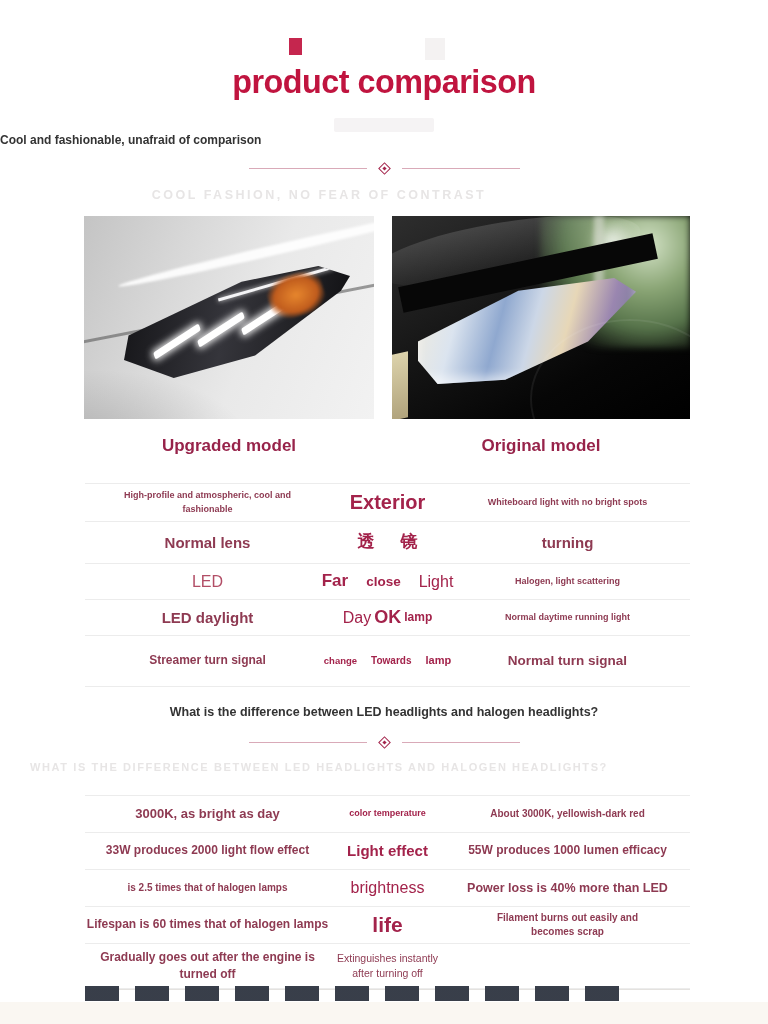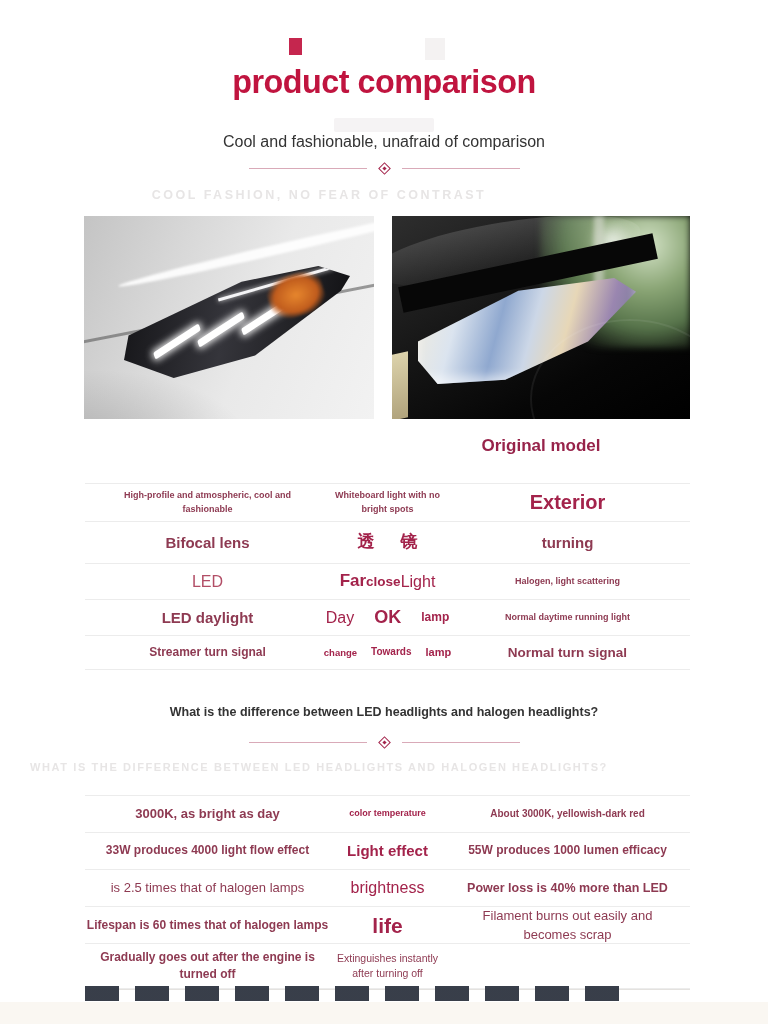--- a/index.html
+++ b/index.html
@@ -10,21 +10,21 @@
   *{margin:0;padding:0;box-sizing:border-box;}
   body{background:#ffffff;font-family:"Liberation Sans","DejaVu Sans",sans-serif;}
   .page{position:relative;width:768px;height:1024px;margin:0 auto;background:#fff;overflow:hidden;}
 
   
   .accent-square{position:absolute;left:289px;top:38px;width:13px;height:17px;background:var(--accent);opacity:.92;}
   .ghost-block{position:absolute;left:425px;top:38px;width:20px;height:22px;background:#f4f2f2;}
   .title{position:absolute;left:0;top:62px;width:768px;text-align:center;font-size:34px;font-weight:700;
          color:var(--accent);transform:scaleX(.95);letter-spacing:-.5px;}
   .ghost-under-title{position:absolute;left:334px;top:118px;width:100px;height:14px;background:#f5f3f4;border-radius:2px;}
-  .subtitle{position:absolute;left:0;top:133px;width:768px;text-align:center;font-size:16px;font-weight:400;color:var(--dark-text);}
+  .subtitle{position:absolute;left:0;top:133px;width:768px;text-align:left;font-size:12px;font-weight:700;color:var(--dark-text);}
 
   .divider{position:absolute;left:0;width:768px;display:flex;align-items:center;justify-content:center;gap:13px;}
   .divider .line{width:118px;height:1px;background:var(--divider-line);}
   .diamond{width:9px;height:9px;border:1.5px solid var(--mid-crimson);transform:rotate(45deg);
            display:flex;align-items:center;justify-content:center;background:#fff;}
   .diamond i{display:block;width:3.5px;height:3.5px;background:var(--mid-crimson);}
   .divider-1{top:164px;} .divider-2{top:738px;}
 
   .ghost-caps{position:absolute;left:0;width:638px;text-align:center;font-weight:700;color:var(--ghost);}
   .ghost-caps-1{top:188px;font-size:12.5px;letter-spacing:2.5px;}
@@ -73,26 +73,26 @@
           border:2px solid rgba(255,255,255,.07);}
 
   .model-label{position:absolute;top:436px;font-size:17px;font-weight:700;color:var(--maroon);text-align:center;}
   .model-label-left{left:84px;width:290px;} .model-label-right{left:392px;width:298px;}
 
   
   .ctable{position:absolute;left:85px;width:605px;}
   .ctable-1{top:483px;} .ctable-2{top:795px;}
   .trow{display:grid;grid-template-columns:245px 115px 245px;border-top:1px solid var(--row-line);}
   .trow:last-child{border-bottom:1px solid var(--row-line);}
-  .h38{height:38px}.h42{height:42px}.h36{height:36px}.h41{height:35px}.h37{height:37px}.h46{height:46px}
+  .h38{height:38px}.h42{height:42px}.h36{height:36px}.h41{height:52px}.h37{height:37px}.h46{height:46px}
   .cell{display:flex;align-items:center;justify-content:center;text-align:center;line-height:1.45;color:var(--cell-maroon);}
   .mid{color:var(--mid-crimson);}
   .mwords{display:flex;align-items:center;justify-content:center;color:var(--mid-crimson);}
-  .g26{gap:26px}.g10{gap:0}.g12{gap:20px}.g14{gap:14px}
-  .s9{font-size:9px;font-weight:700}.s10{font-size:13px;font-weight:400}.s105{font-size:10.5px;font-weight:400}
+  .g26{gap:26px}.g10{gap:18px}.g12{gap:3px}.g14{gap:14px}
+  .s9{font-size:9px;font-weight:700}.s10{font-size:10px;font-weight:700}.s105{font-size:10.5px;font-weight:400}
   .s11{font-size:12px;font-weight:600}.s115{font-size:10px;font-weight:700}.s12{font-size:12px;font-weight:600}
   .s125{font-size:12.5px;font-weight:600}.s13{font-size:13px;font-weight:700}.s135{font-size:13.5px;font-weight:700}
   .s15{font-size:15px;font-weight:700}.s16led{font-size:16px;font-weight:500;color:var(--led-red)}
   .s20{font-size:20px;font-weight:600}.s21{font-size:21px;font-weight:700}
   .mw9{font-size:9.5px;font-weight:700}.mw10{font-size:10px;font-weight:700}.mw11{font-size:11px;font-weight:700}
   .mw12{font-size:12px;font-weight:700}.mw13{font-size:13.5px;font-weight:700}.mw16{font-size:16px;font-weight:400}
   .mw17{font-size:17px;font-weight:700}.mw18{font-size:18px;font-weight:700}
   .w190{max-width:195px;margin:0 auto}.w175{max-width:175px;margin:0 auto}.w215{max-width:215px;margin:0 auto}
   .w84{max-width:84px;margin:0 auto}
 
@@ -144,34 +144,35 @@
     <div class="pr-sheen"></div>
     <div class="pr-light">
       <div class="pr-proj"></div>
       <div class="pr-flare"></div>
     </div>
     <div class="pr-brow"></div>
     <div class="pr-beige"></div>
     <div class="pr-arc"></div>
   </div>
 
+  <div class="model-label model-label-left">Upgraded model</div>
   <div class="model-label model-label-right">Original model</div>
 
   <div class="ctable ctable-1">
     <div class="trow h38">
       <div class="cell s9">
           <span class="w190">High-profile and atmospheric, cool and fashionable</span>
         </div>
+      <div class="cell mid s20">Exterior</div>
       <div class="cell s9">
           <span class="w175">Whiteboard light with no bright spots</span>
         </div>
-      <div class="cell mid s20">Exterior</div>
     </div>
     <div class="trow h42">
-      <div class="cell s15">Bifocal lens</div>
+      <div class="cell s15">Normal lens</div>
       <div class="cell">
         <span class="mwords g26">
           <span class="mw17">透</span>
           <span class="mw17">镜</span>
         </span>
       </div>
       <div class="cell s15">turning</div>
     </div>
     <div class="trow h36">
       <div class="cell s16led">LED</div>
@@ -219,21 +220,21 @@
   </div>
   <div class="ghost-caps ghost-caps-2">WHAT IS THE DIFFERENCE BETWEEN LED HEADLIGHTS AND HALOGEN HEADLIGHTS?</div>
 
   <div class="ctable ctable-2">
     <div class="trow h37">
       <div class="cell s13">3000K, as bright as day</div>
       <div class="cell mid s9">color temperature</div>
       <div class="cell s115">About 3000K, yellowish-dark red</div>
     </div>
     <div class="trow h37">
-      <div class="cell s12">33W produces 4000 light flow effect</div>
+      <div class="cell s12">33W produces 2000 light flow effect</div>
       <div class="cell mid s15">Light effect</div>
       <div class="cell s12">55W produces 1000 lumen efficacy</div>
     </div>
     <div class="trow h37">
       <div class="cell s10">is 2.5 times that of halogen lamps</div>
       <div class="cell mid mw16">brightness</div>
       <div class="cell s125">Power loss is 40% more than LED</div>
     </div>
     <div class="trow h37">
       <div class="cell s12">Lifespan is 60 times that of halogen lamps</div>

